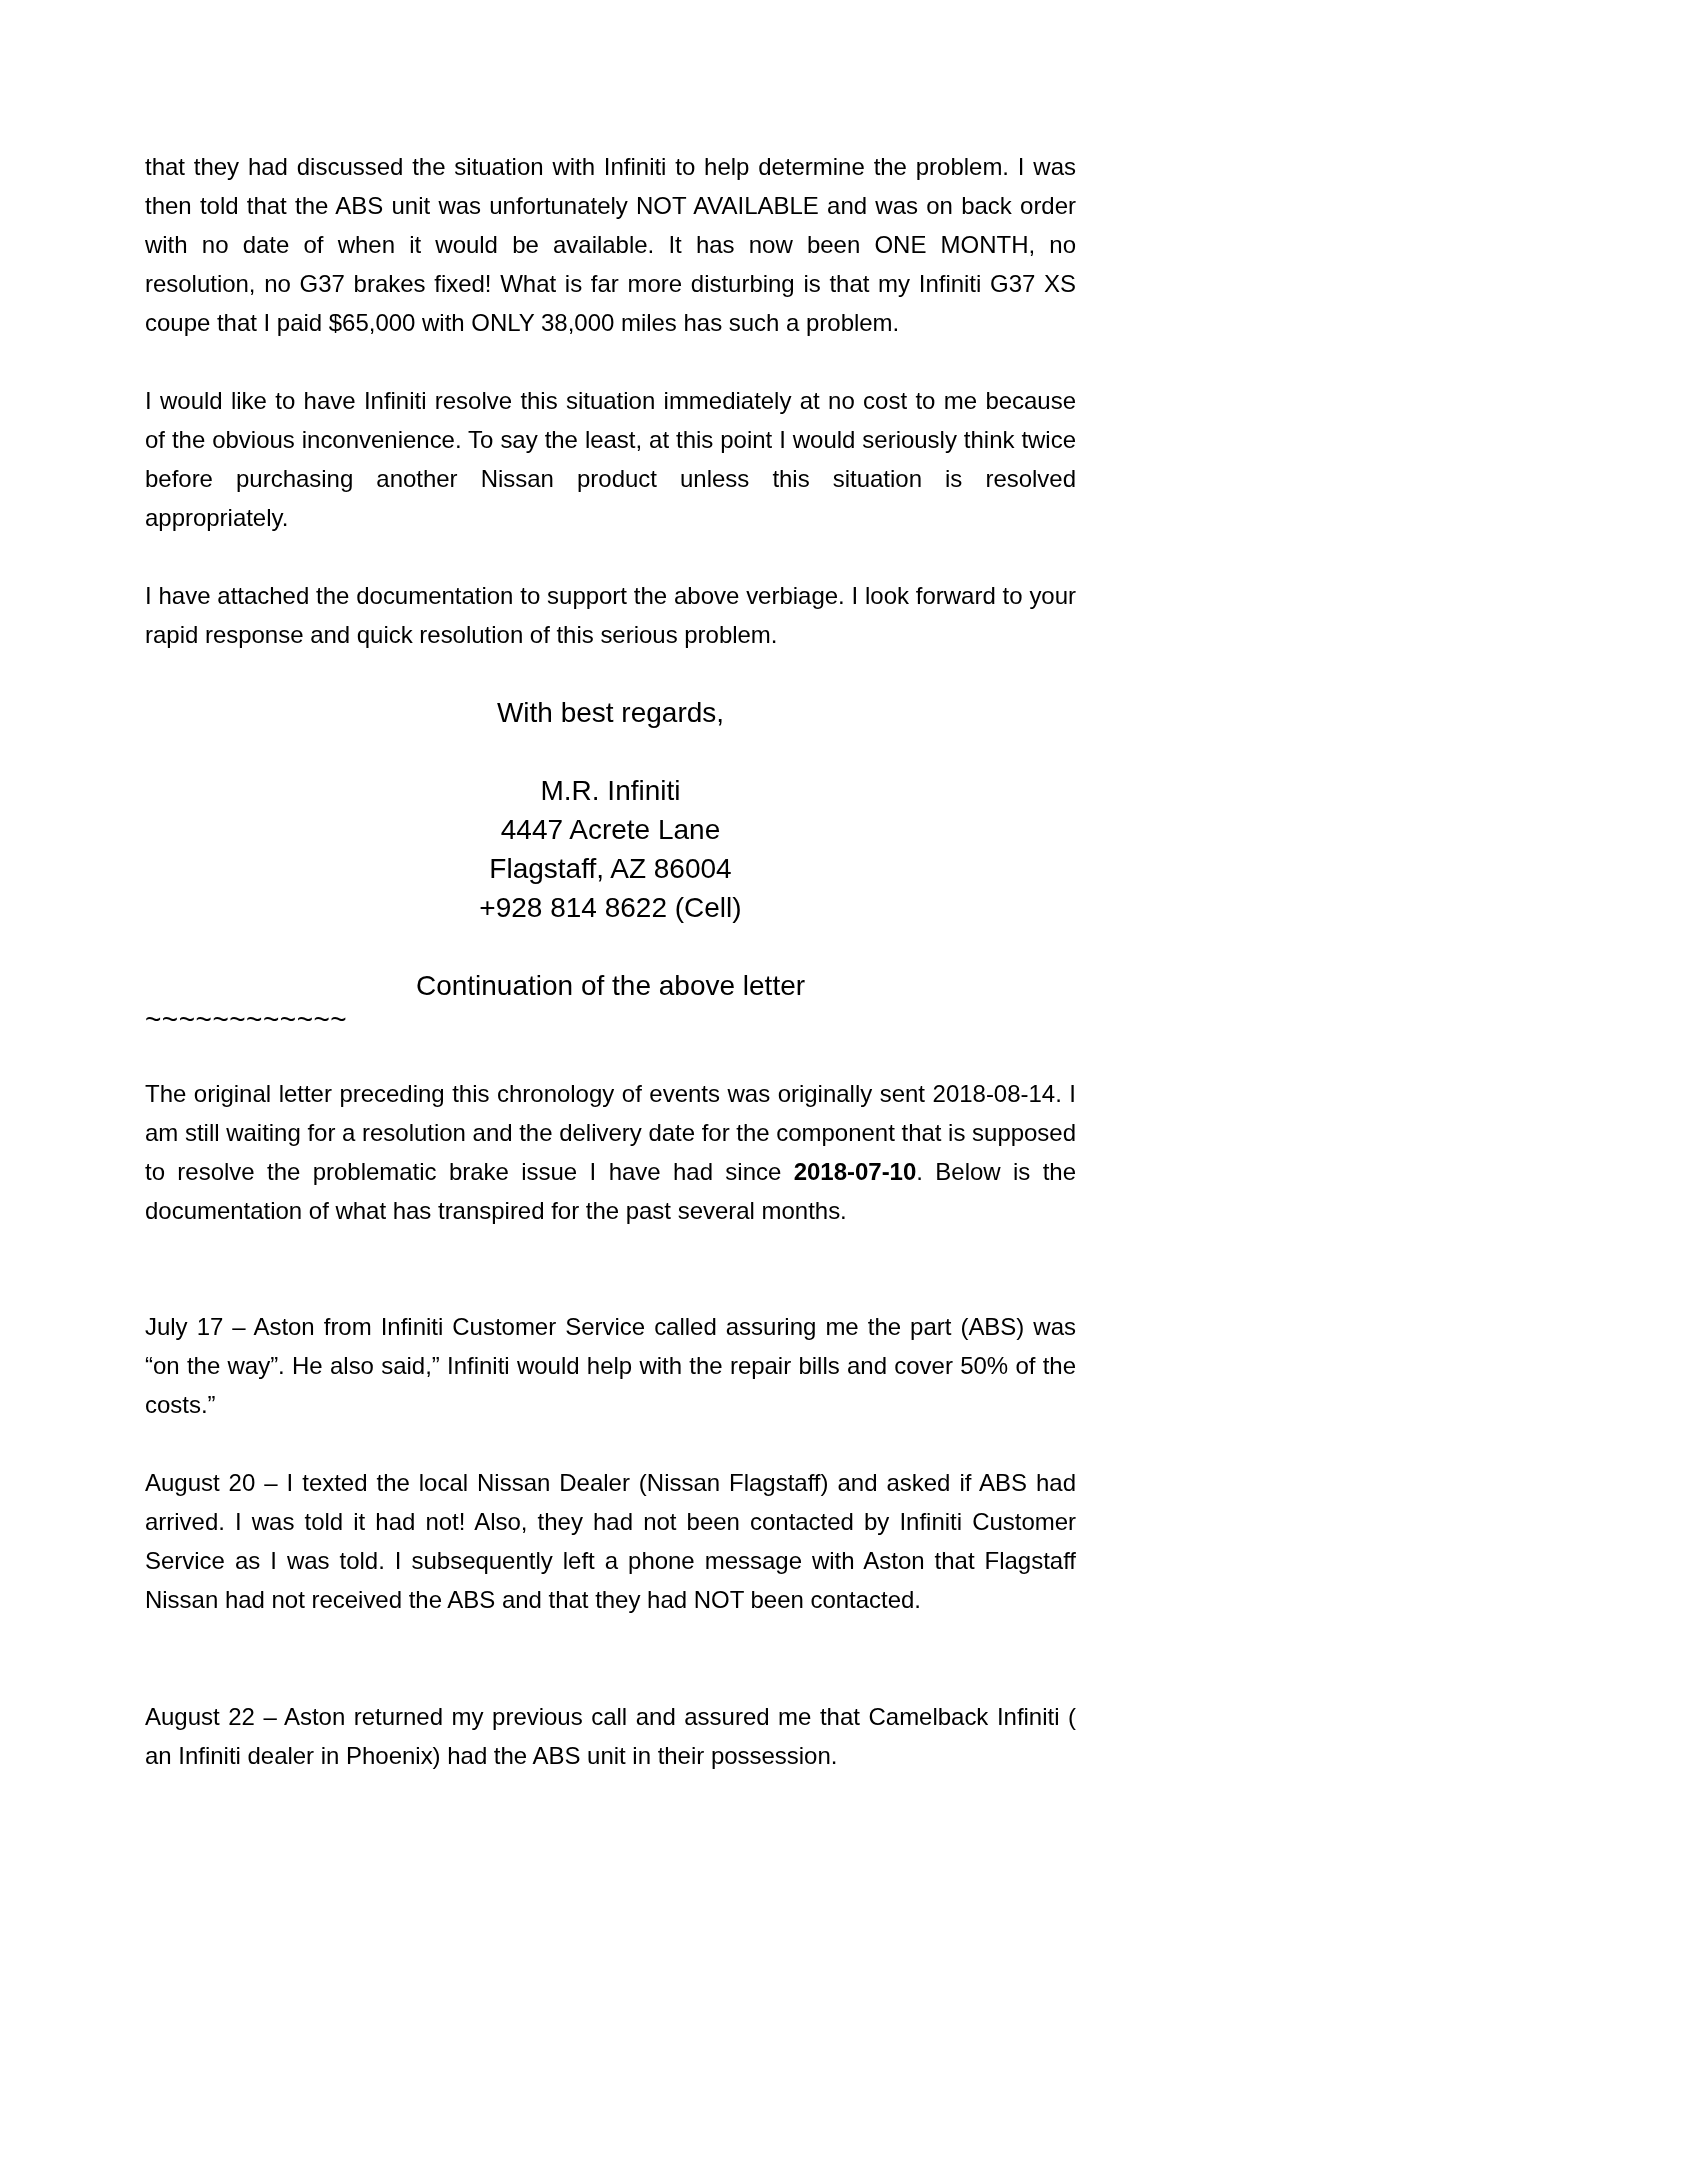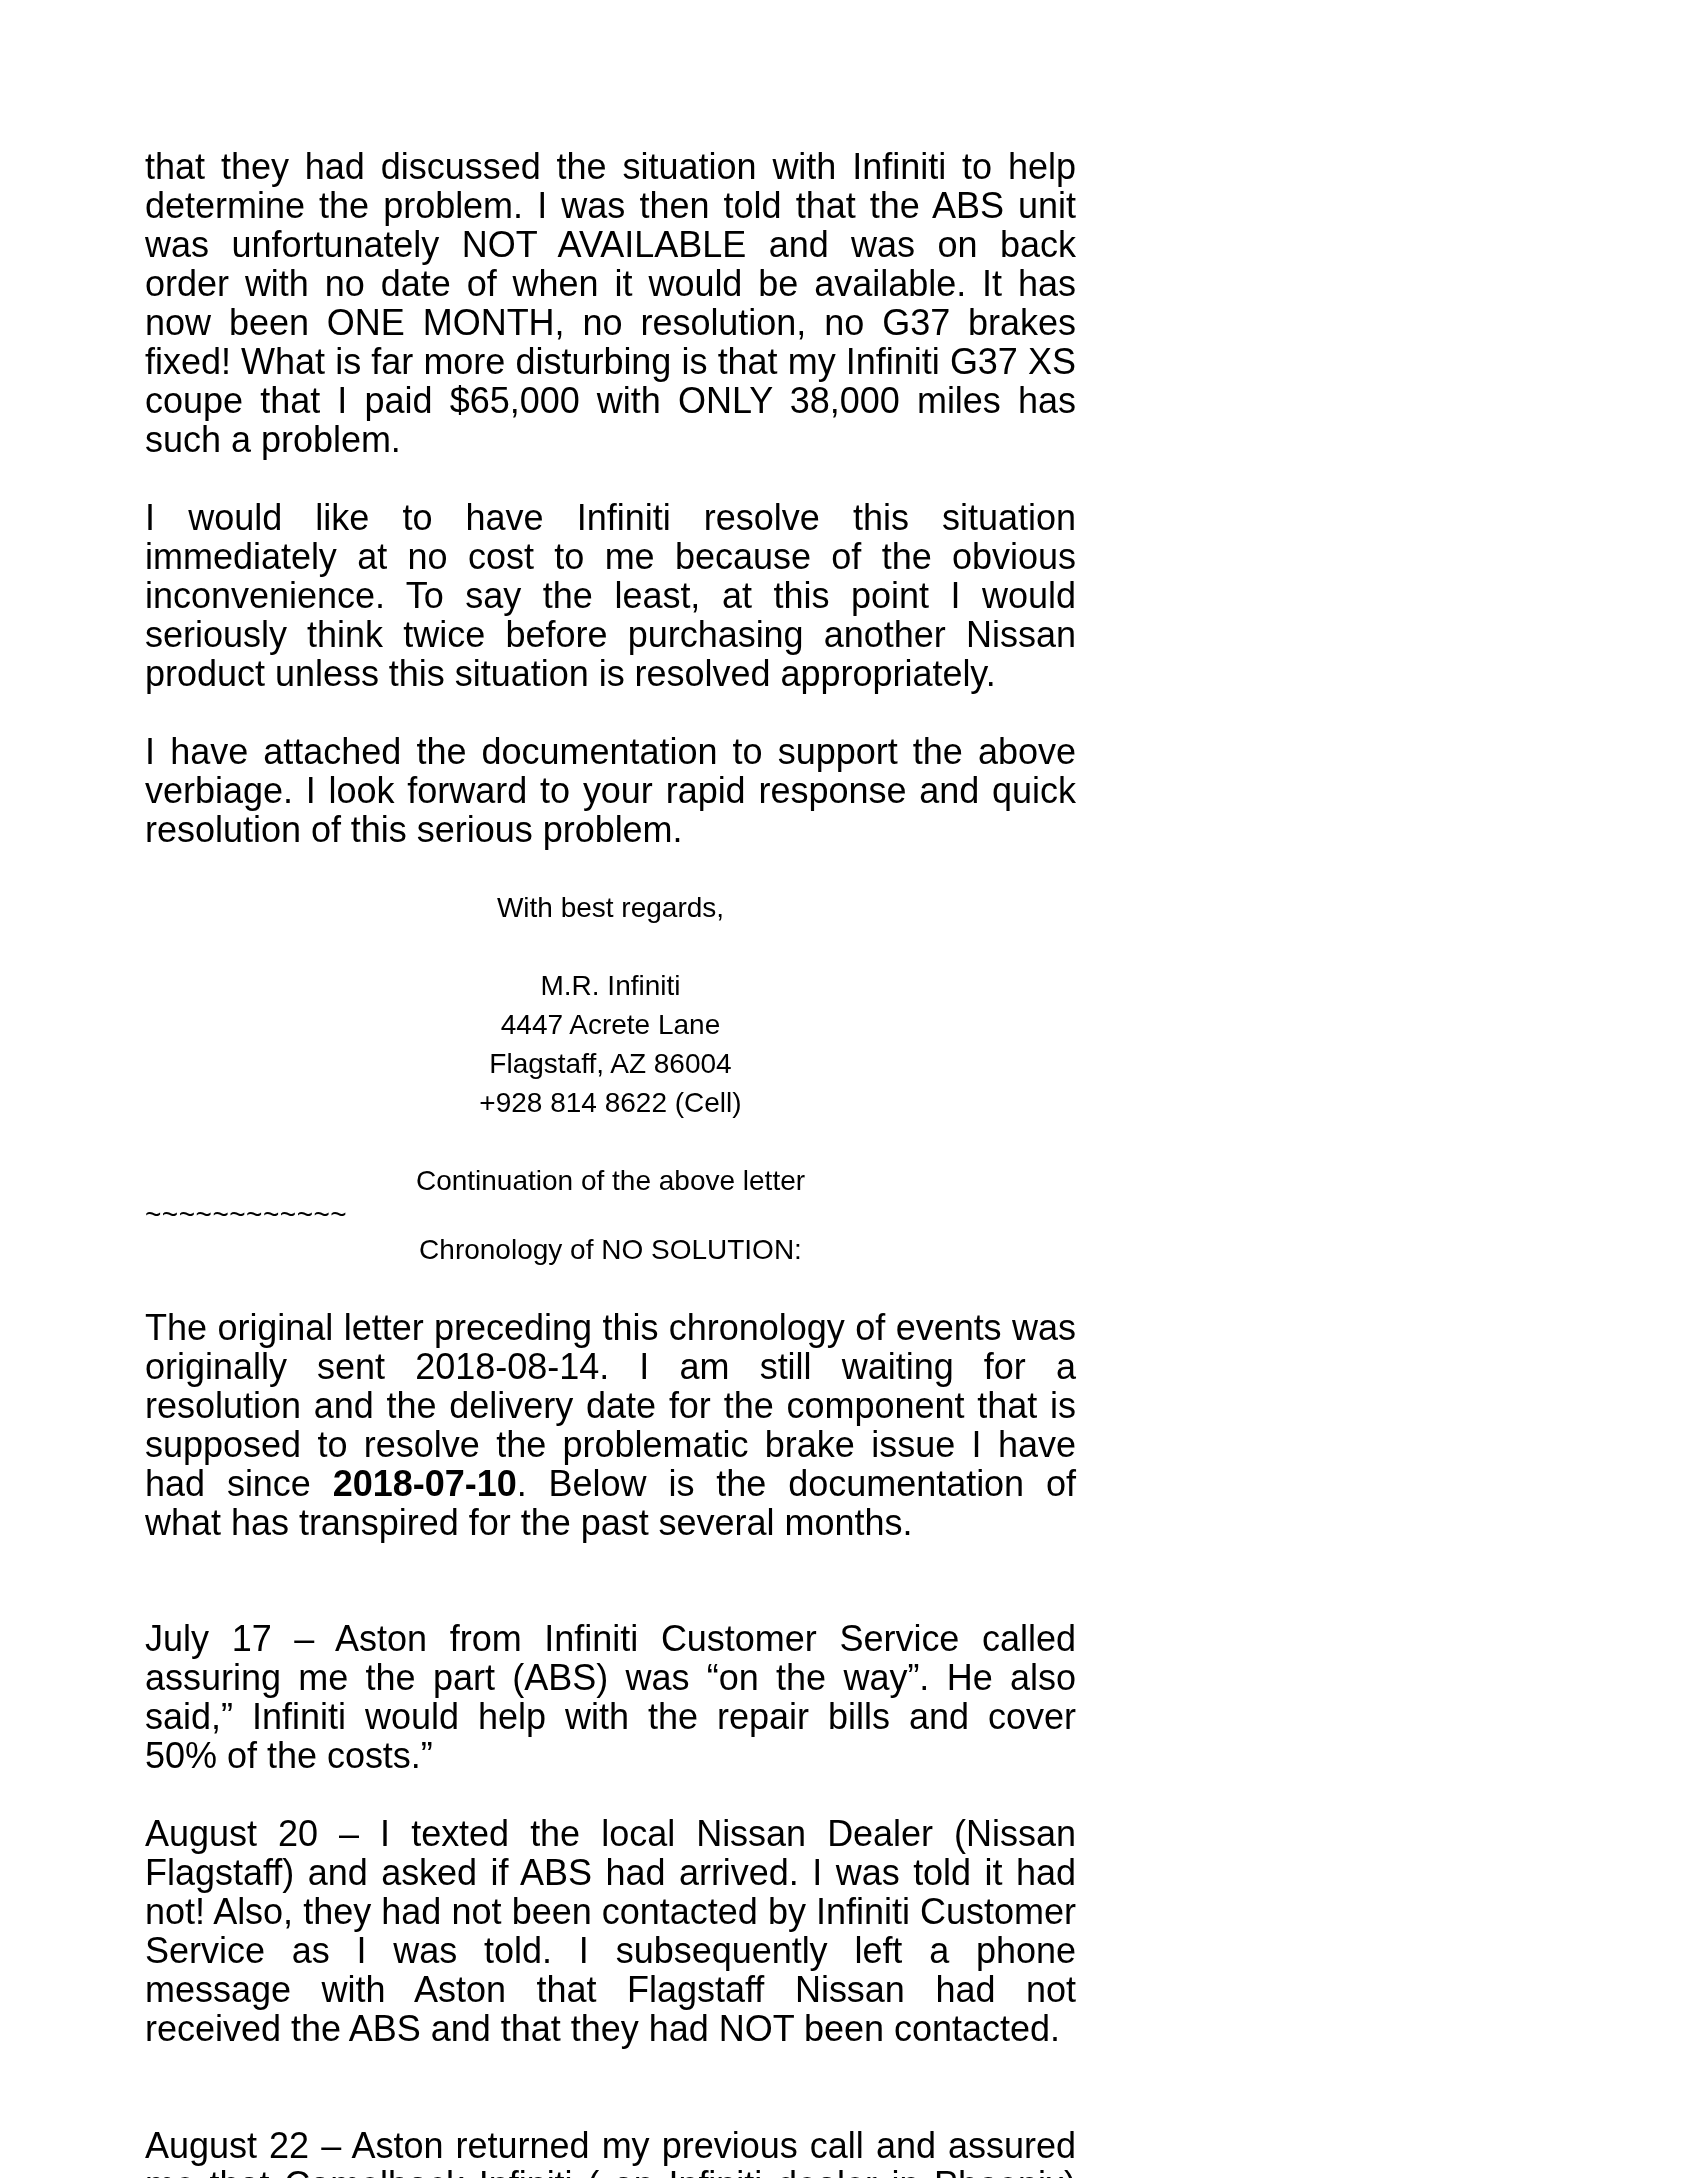--- a/index.html
+++ b/index.html
@@ -23,21 +23,21 @@
     height: 2178px;
     background: #ffffff;
     box-sizing: border-box;
     padding: 147px 150px 0 145px;
   }
   .doc-body {
     width: 931px;
   }
   p.para {
     margin: 0 0 0 0;
-    font-size: 36px;
+    font-size: 24px;
     line-height: 39px;
     text-align: justify;
     text-justify: inter-word;
     letter-spacing: -0.02px;
     word-spacing: 0px;
     color: #000;
   }
   .gap-para  { height: 39px; }
   .gap-big   { height: 77px; }
 
@@ -80,21 +80,20 @@
 
     <div class="block-line">M.R. Infiniti</div>
     <div class="block-line">4447 Acrete Lane</div>
     <div class="block-line">Flagstaff, AZ 86004</div>
     <div class="block-line">+928 814 8622 (Cell)</div>
 
     <div class="gap-para"></div>
 
     <div class="block-line">Continuation of the above letter</div>
     <div class="tilde-line">~~~~~~~~~~~~</div>
-    <div class="block-line">Chronology of NO SOLUTION:</div>
 
     <div class="gap-para"></div>
 
     <p class="para"><span>The original letter preceding this chronology of events was originally sent 2018-08-14. I am still waiting for a resolution and the delivery date for the component that is supposed to resolve the problematic brake issue I have had since </span><b>2018-07-10</b><span>. Below is the documentation of what has transpired for the past several months.</span></p>
 
     <div class="gap-big"></div>
 
     <p class="para">July 17 – Aston from Infiniti Customer Service called assuring me the part (ABS) was “on the way”. He also said,” Infiniti would help with the repair bills and cover 50% of the costs.”</p>
 
     <div class="gap-para"></div>

